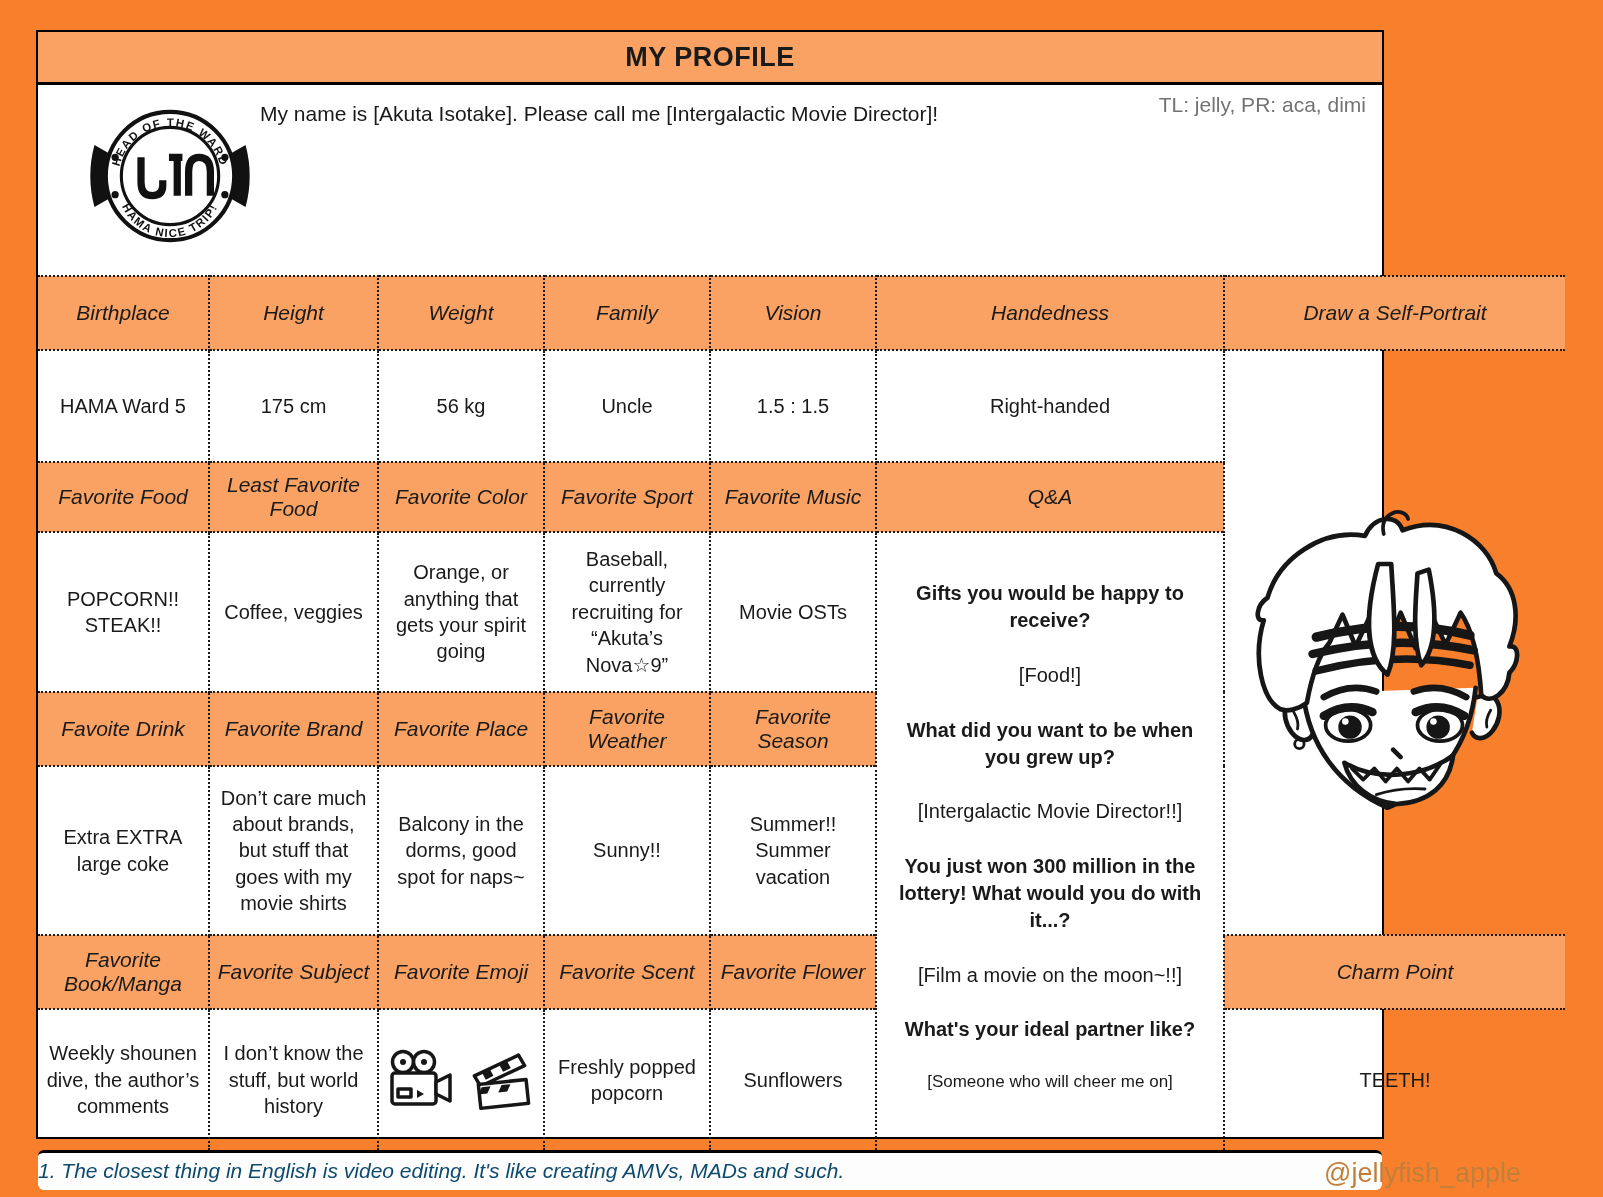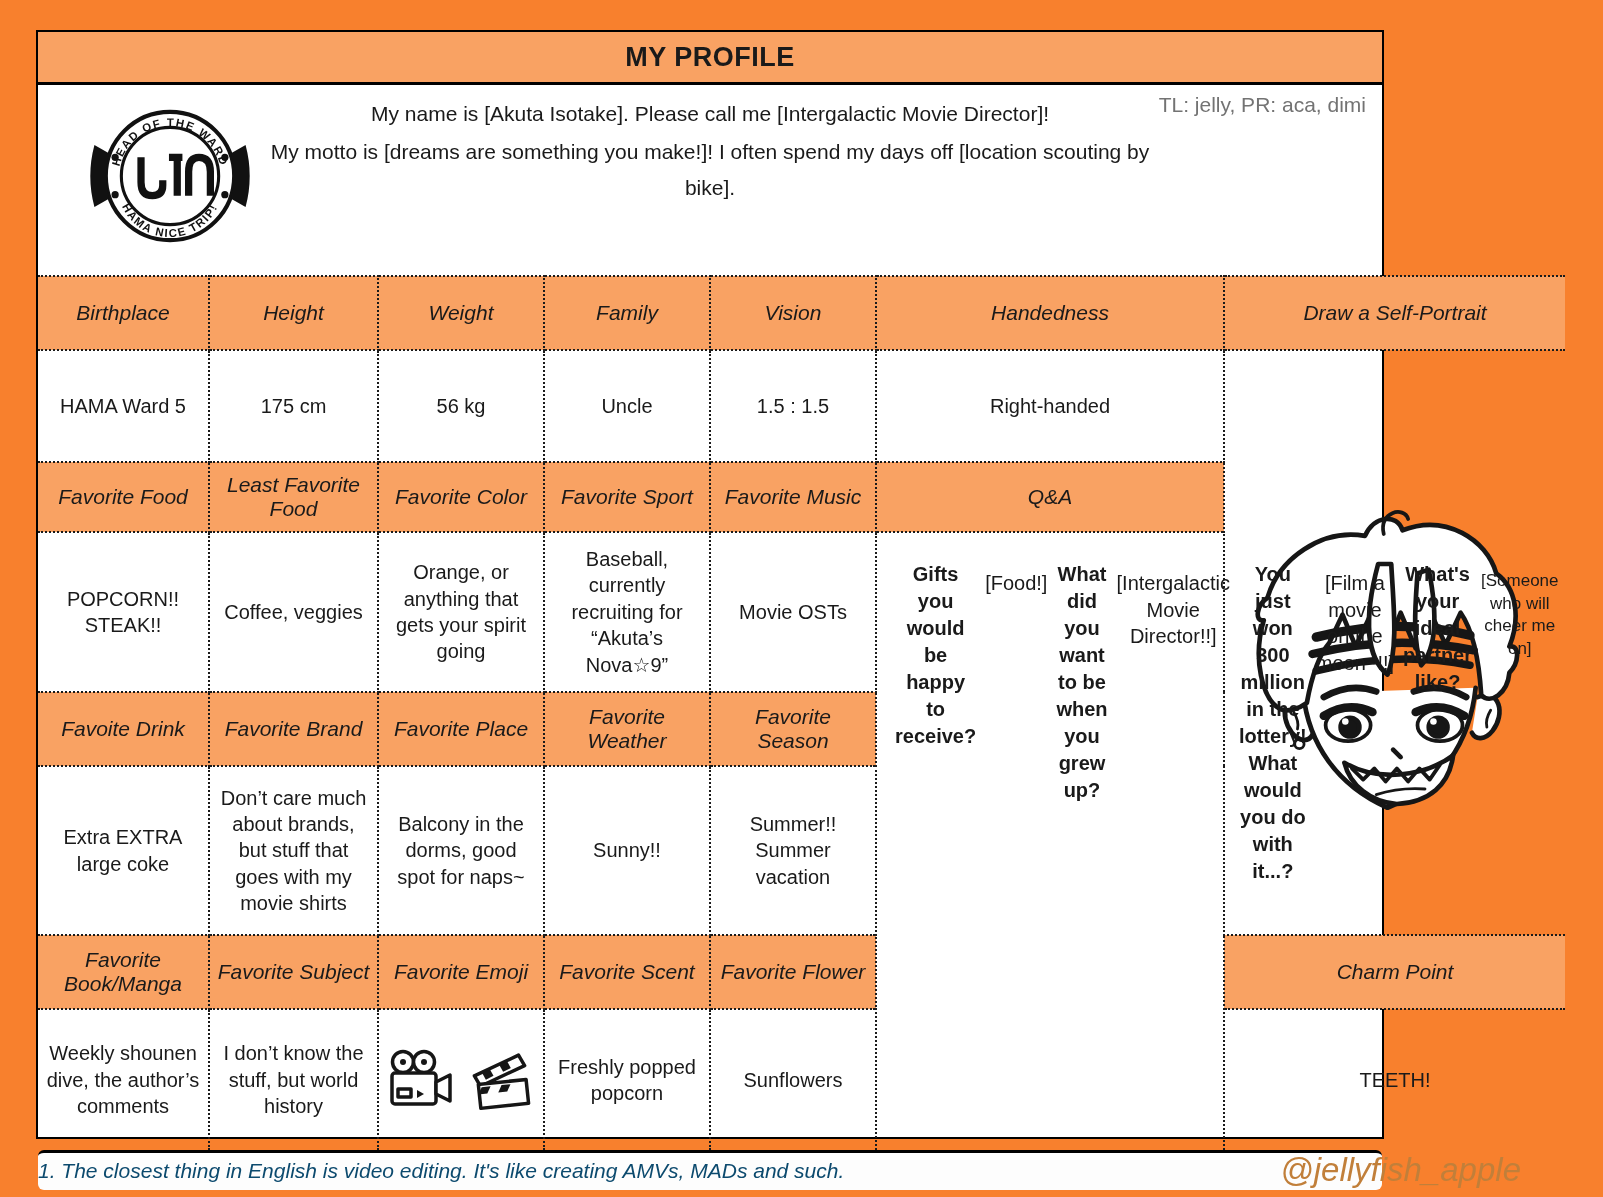--- a/index.html
+++ b/index.html
@@ -2,37 +2,37 @@
 <html><head>
 <meta charset="utf-8">
 <style>
   html,body{margin:0;padding:0;background:#f8802d;font-family:"Liberation Sans","DejaVu Sans",sans-serif;color:#1a1a1a;}
   .canvas{position:relative;width:1603px;height:1197px;background:#f8802d;overflow:hidden;}
   .sheet{position:absolute;left:36px;top:30px;width:1348px;height:1109px;background:#fff;border:2px solid #000;box-sizing:border-box;}
   .titlebar{height:50px;background:#f9a263;border-bottom:3px solid #000;display:flex;align-items:center;justify-content:center;font-weight:bold;font-size:27px;letter-spacing:.5px;}
   .intro{position:relative;height:190px;}
   .stamp{position:absolute;left:44px;top:8px;}
   .tl-credit{position:absolute;top:8px;right:16px;color:#737373;font-size:21px;}
-  .intro-text{width:900px;margin:0 auto;padding-top:8px;text-align:center;font-size:21px;line-height:1.68;}
+  .intro-text{width:900px;margin:0 auto;padding-top:8px;font-size:21px;line-height:1.68;}
   .intro-text p{margin:3px 0;}
   table.profile{width:1527px;height:823px;border-collapse:collapse;table-layout:fixed;}
   td{border:2px dotted #1a1a1a;text-align:center;vertical-align:middle;padding:2px 6px;white-space:pre-line;box-sizing:border-box;}
   td.hd{background:#f9a263;font-style:italic;font-size:21px;}
   td.vl{font-size:20px;line-height:1.32;}
   .no-l{border-left:none!important;}
   .no-r{border-right:none!important;}
   .no-b{border-bottom:none!important;}
-  .qa-wrap{display:flex;flex-direction:row;justify-content:space-evenly;height:560px;padding:0 12px;}
+  .qa-wrap{display:flex;flex-direction:column;justify-content:space-evenly;height:560px;padding:0 12px;}
   .qa-q{font-weight:bold;font-size:20px;line-height:1.35;margin:0;}
   .qa-a{font-size:20px;margin:9px;}
   .qa-a.small{font-size:17px;}
   .portrait-cell{vertical-align:bottom;padding:0 0 4px 0;}
   .emoji-row{display:flex;justify-content:center;align-items:center;gap:8px;}
   .footnote{height:37px;border-top:3px solid #000;display:flex;align-items:center;color:#0c4a6e;font-style:italic;font-size:21px;background:#fdfdfd;border-radius:6px;}
-  .handle{position:absolute;right:82px;bottom:8px;color:#c17f3a;font-style:italic;font-size:33px;}
+  .handle{position:absolute;right:82px;bottom:8px;color:#c17f3a;font-size:27px;}
 </style>
 </head>
 <body>
 
 <div class="canvas">
   <div class="sheet">
 
     <div class="titlebar">MY PROFILE</div>
 
     <div class="intro">
@@ -57,21 +57,20 @@
         </text>
         <g stroke="#111" stroke-width="7" fill="none">
           <path d="M57,62 V86 Q57,99 68,99 Q78,99 78,89 V84"></path>
           <path d="M84,62 H97 M92,62 V99"></path>
           <path d="M103,99 V76 Q103,62 113,62 Q124,62 124,76 V99"></path>
         </g>
       </svg>
       <div class="tl-credit">TL: jelly, PR: aca, dimi</div>
       <div class="intro-text">
         <p>My name is [Akuta Isotake]. Please call me [Intergalactic Movie Director]!</p>
-        <p>My motto is [dreams are something you make!]! I often spend my days off [location scouting by bike].</p>
       </div>
     </div>
 
     <table class="profile">
       <colgroup>
         <col style="width:171px">
           <col style="width:169px">
           <col style="width:166px">
         <col style="width:166px">
           <col style="width:166px">

